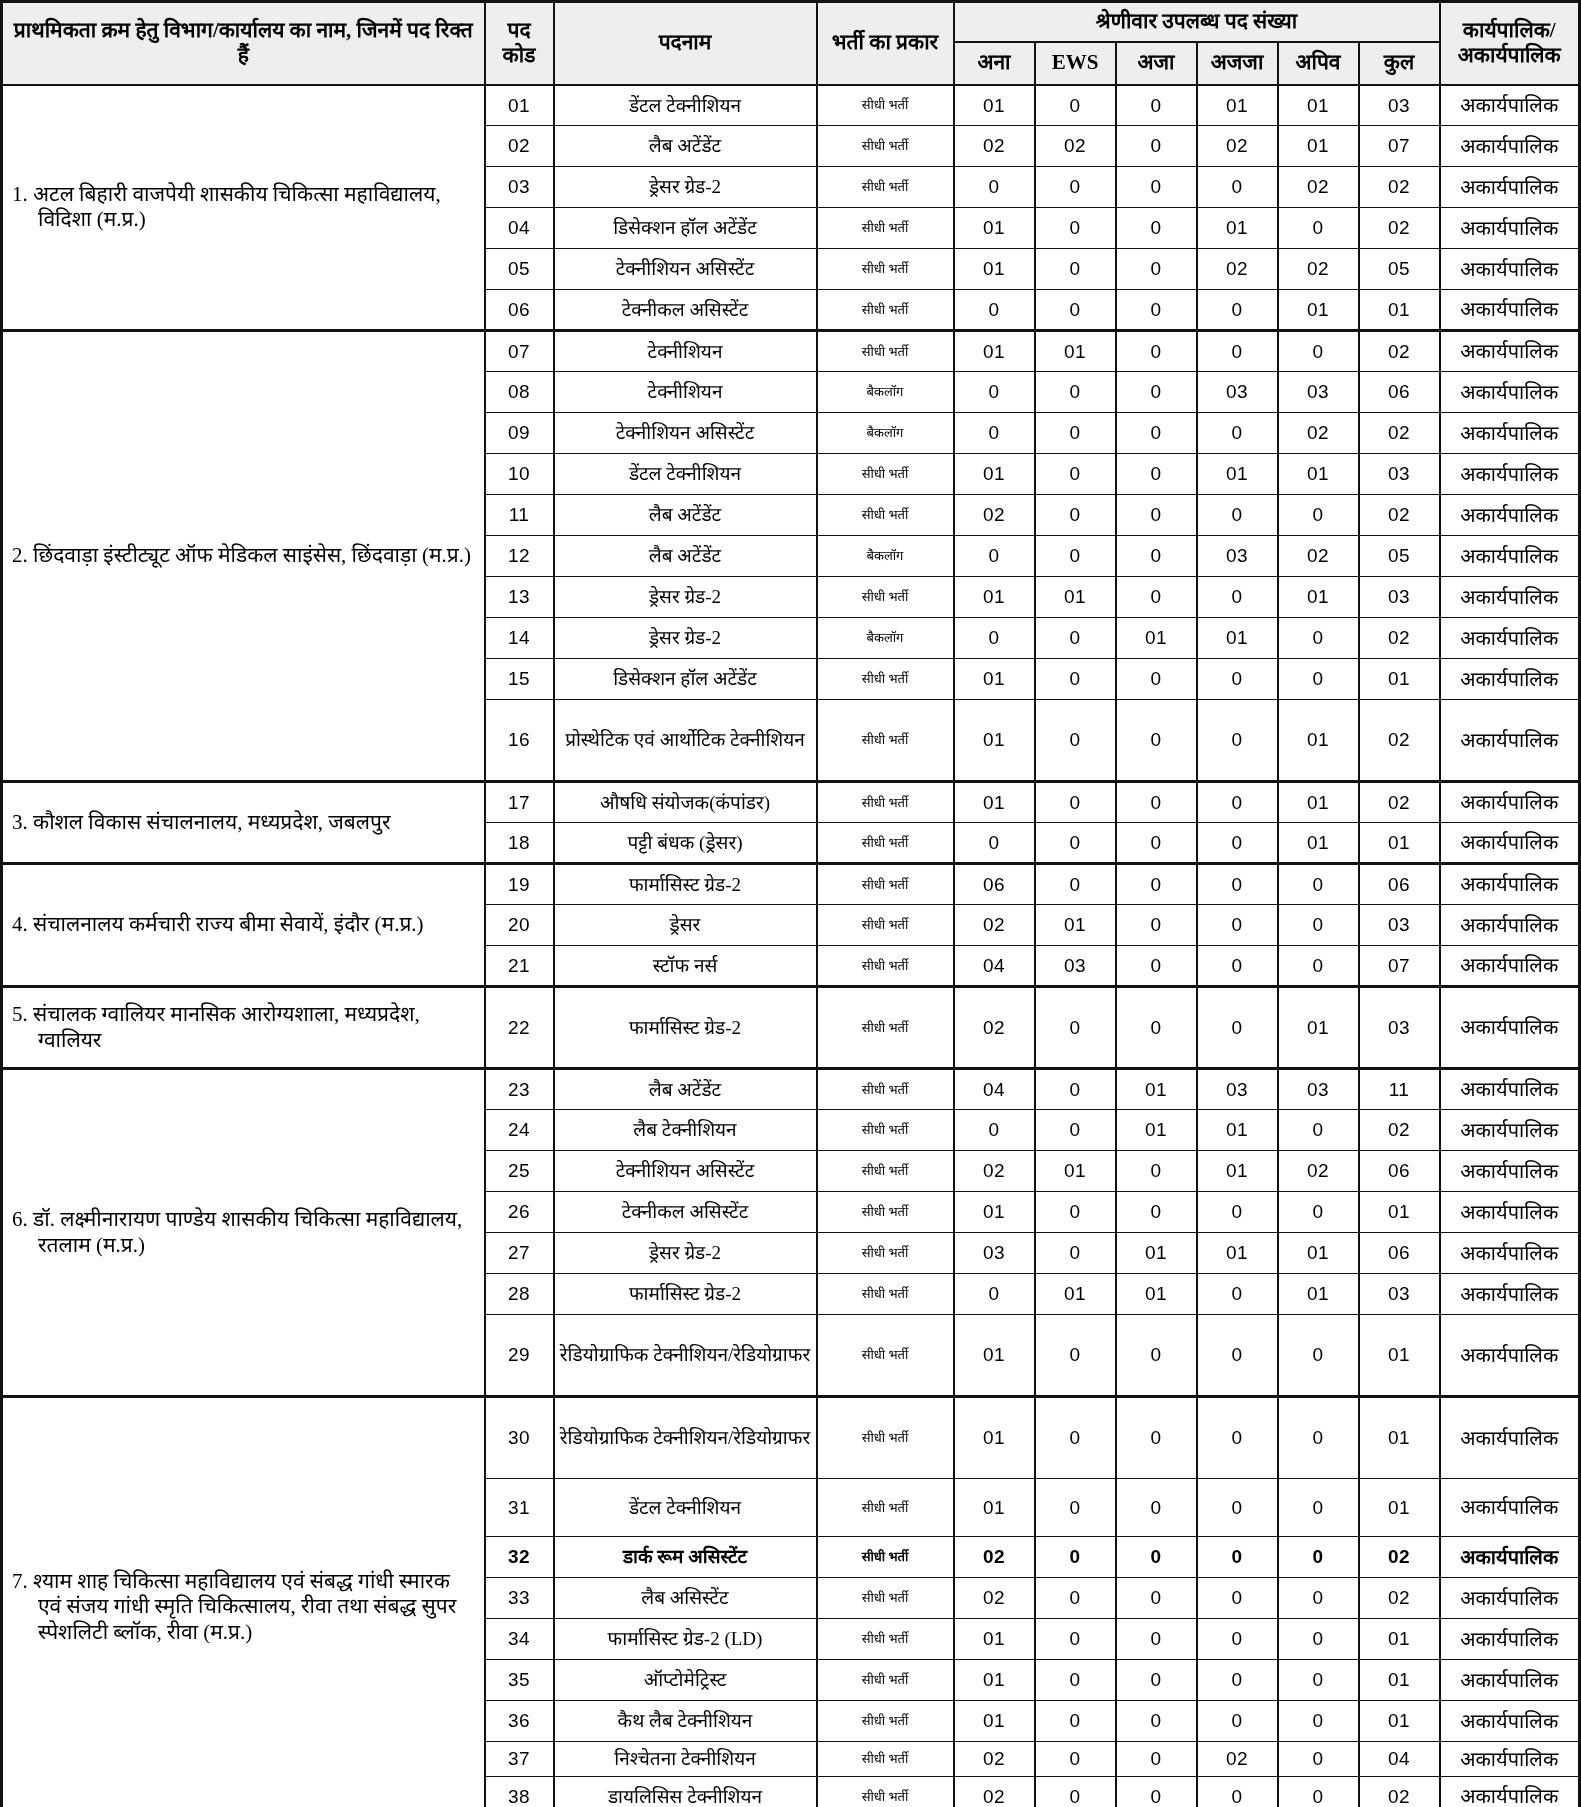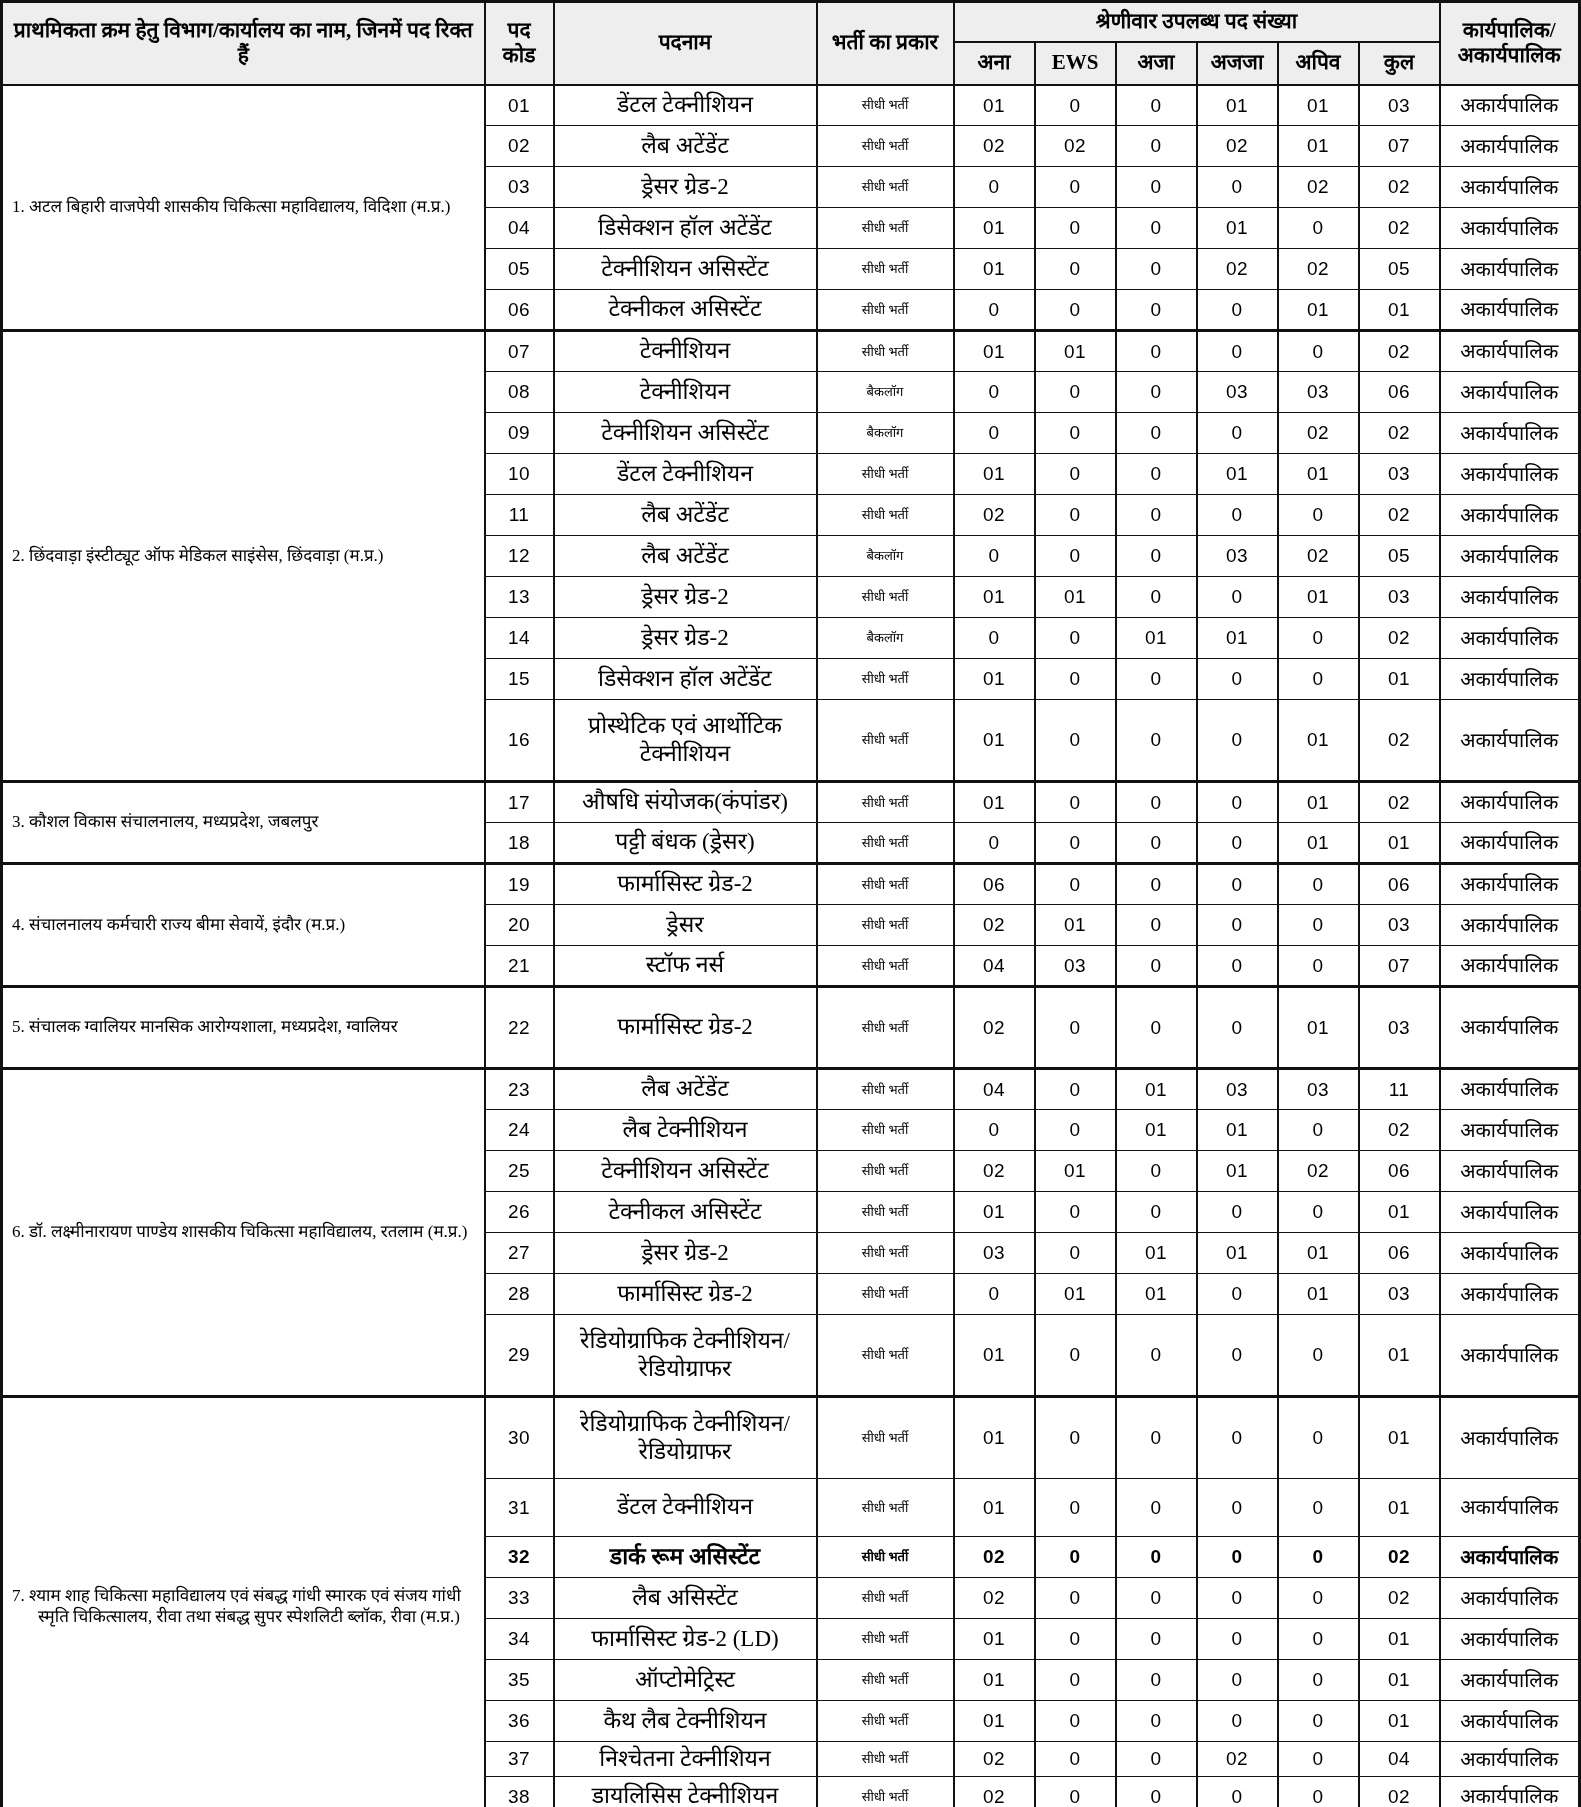--- a/index.html
+++ b/index.html
@@ -33,33 +33,33 @@
   .vtbl thead th{
     background:var(--header-bg);
     font-weight:bold;
     border-bottom-width:2px;
   }
   .vtbl thead tr.hrow-top th{border-top-width:3px;}
   td.dept{
     text-align:left;
     padding-left:9px;
     padding-right:10px;
-    font-size:17px;
+    font-size:21px;
   }
   td.dept .hang{
     display:block;
     padding-left:26px;
     text-indent:-26px;
   }
   td.num{
     font-family:"Liberation Sans","DejaVu Sans",sans-serif;
     font-size:19px;
     letter-spacing:0.5px;
   }
-  td.post{font-size:23px;}
+  td.post{font-size:19px;}
   td.rtype{font-size:13px;}
   td.exec{font-size:20px;}
   tr.sec-top td{border-top-width:3px;}
 </style>
 </head>
 <body>
 
 <table class="vtbl">
   <colgroup>
     <col style="width:483px">

